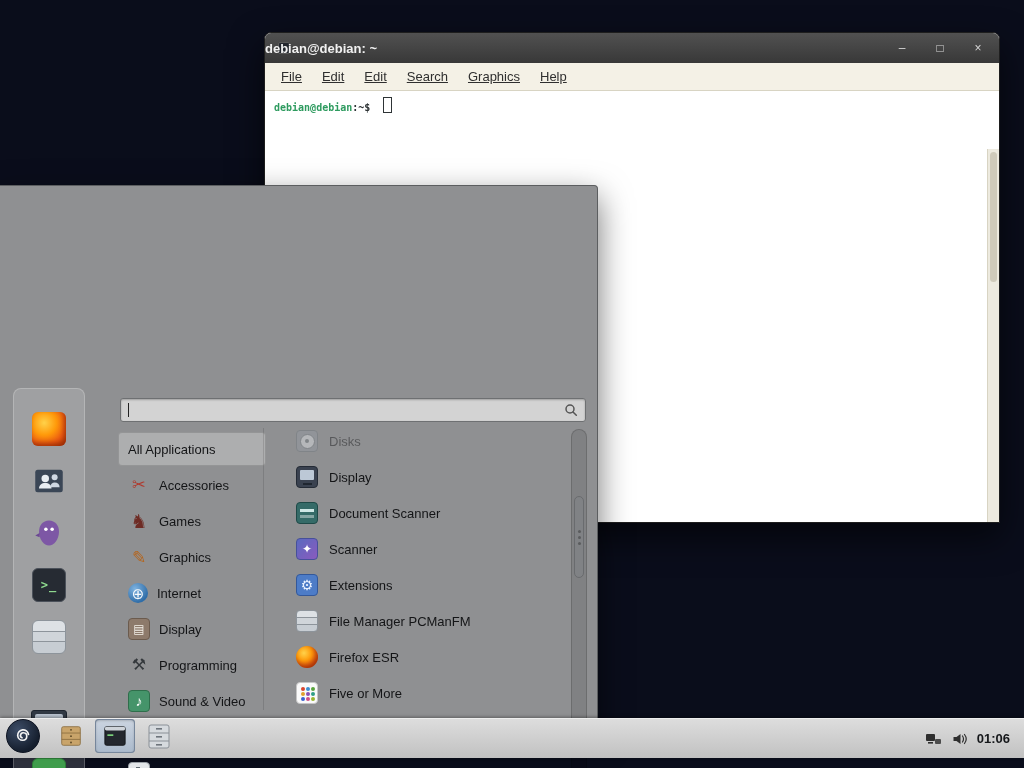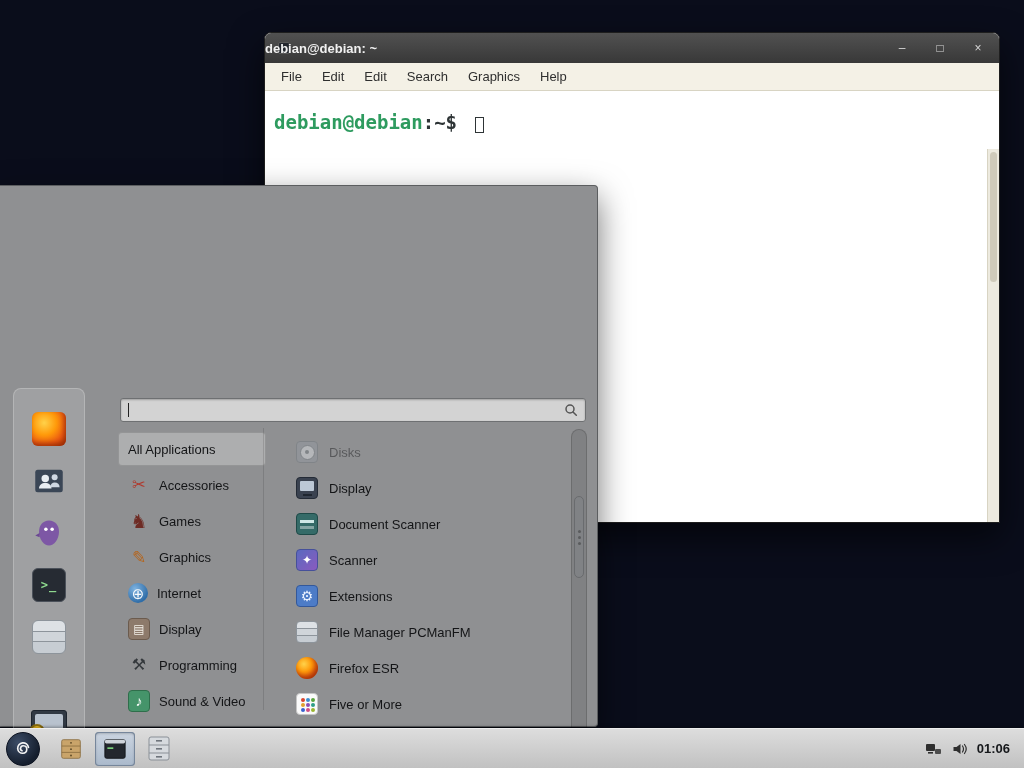--- a/index.html
+++ b/index.html
@@ -12,25 +12,25 @@
               box-shadow:0 14px 34px rgba(0,0,0,.6); background:#fff; }
   .titlebar { position:relative; height:30px; background:linear-gradient(#515151,#383838);
               border-radius:6px 6px 0 0; display:flex; align-items:center; }
   .tb-icon { position:absolute; left:13px; top:9px; width:12px; height:12px; background:#23272e;
              border:1px solid #5a5a5a; border-radius:2px; }
   .tb-title { position:absolute; left:0; right:0; color:#f1f1f1;
               font-size:13px; font-weight:bold; }
   .tb-btns { position:absolute; right:14px; top:0; height:30px; display:flex; align-items:center; gap:24px; }
   .tb-btn { color:#d6d6d6; font-size:12px; line-height:1; cursor:default; width:14px; text-align:center; }
   .menubar { height:28px; background:#f4f1e6; border-bottom:1px solid #d8d4c3; display:flex;
-             align-items:center; padding-left:6px; color:#2f2f2f; font-size:13px; }
+             align-items:center; padding-left:6px; color:#2f2f2f; font-size:13px;text-decoration:underline; }
   .menu-item { padding:3px 10px; border-radius:3px; }
   .term-body { position:absolute; left:0; right:0; top:58px; bottom:0; background:#ffffff;
-               font-family:"DejaVu Sans Mono","Liberation Mono",monospace; font-size:19px;
-               padding:20px 9px; white-space:pre; }
+               font-family:"DejaVu Sans Mono","Liberation Mono",monospace; font-size:10px;
+               padding:6px 9px; white-space:pre; }
   .prompt-user { color:#2e9b5f; font-weight:bold; }
   .prompt-rest { color:#2e3436; font-weight:bold; }
   .cursor { display:inline-block; width:9px; height:16px; border:1px solid #2e3436;
             margin-left:7px; vertical-align:text-bottom; background:transparent; }
   .term-scrollbar { position:absolute; right:0; top:58px; bottom:0; width:12px; background:#edeadf;
                     border-left:1px solid #d8d4c3; }
   .term-scrollbar .thumb { position:absolute; left:2px; right:2px; top:3px; height:130px;
                            background:#cfcaba; border-radius:5px; }
 
   
@@ -56,34 +56,34 @@
   #cat-list { position:absolute; left:118px; top:246px; width:148px; }
   .cat-row { height:34px; margin-bottom:2px; display:flex; align-items:center; gap:9px;
              padding:0 10px; border-radius:4px; color:#141517; font-size:13px; white-space:nowrap; }
   .cat-row.selected { background:rgba(255,255,255,.27); box-shadow:inset 0 0 0 1px rgba(0,0,0,.14); }
 
   .col-divider { position:absolute; left:263px; top:242px; bottom:16px; width:1px;
                  background:rgba(0,0,0,.12); }
   #app-list { position:absolute; left:266px; top:237px; width:304px; }
   .app-row { height:36px; display:flex; align-items:center; gap:11px; padding-left:30px;
              color:#141517; font-size:13px; white-space:nowrap; }
-  .app-row.faded { opacity:.45;margin-top:11px; }
+  .app-row.faded { opacity:.45; }
 
   .app-scrollbar { position:absolute; left:571px; top:243px; width:16px; height:452px;
                    background:rgba(0,0,0,.10); border:1px solid rgba(0,0,0,.16); border-radius:8px; }
   .app-scrollbar .thumb { position:absolute; left:2px; right:2px; top:66px; height:82px;
                           background:#808285; border:1px solid #696b6e; border-radius:6px; }
   .app-scrollbar .thumb::after { content:""; position:absolute; left:50%; top:50%; width:3px; height:3px;
                           margin:-1px 0 0 -1px; border-radius:50%; background:#5a5c5e;
                           box-shadow:0 -6px 0 #5a5c5e, 0 6px 0 #5a5c5e; }
 
   
-  #taskbar { position:absolute; left:0; bottom:0; width:1024px; height:40px; z-index:10;
+  #taskbar { position:absolute; left:0; bottom:10px; width:1024px; height:40px; z-index:10;
              background:linear-gradient(#dddddd,#c1c1c1); border-top:1px solid #eeeeee;
-             box-shadow:0 -1px 3px rgba(0,0,0,.35); display:flex; align-items:center;
+             box-shadow:0 -1px 3px rgba(0,0,0,.35); display:flex; 
              padding:0 6px; gap:5px; }
   .menu-button { width:34px; height:34px; border-radius:50%; flex:none;
                  background:radial-gradient(circle at 35% 30%, #3c4c66, #151e2d 72%);
                  border:1px solid #0c1220; display:flex; align-items:center; justify-content:center;
                  margin-right:6px; }
   .launcher { width:40px; height:34px; display:flex; align-items:center; justify-content:center;
               border-radius:4px; }
   .launcher.active { background:linear-gradient(#ccd5e1,#aab9cb);
                      box-shadow:inset 0 0 0 1px #76869b, inset 0 1px 3px rgba(0,0,0,.35); }
   .tray { margin-left:auto; display:flex; align-items:center; gap:9px; padding-right:8px; }

